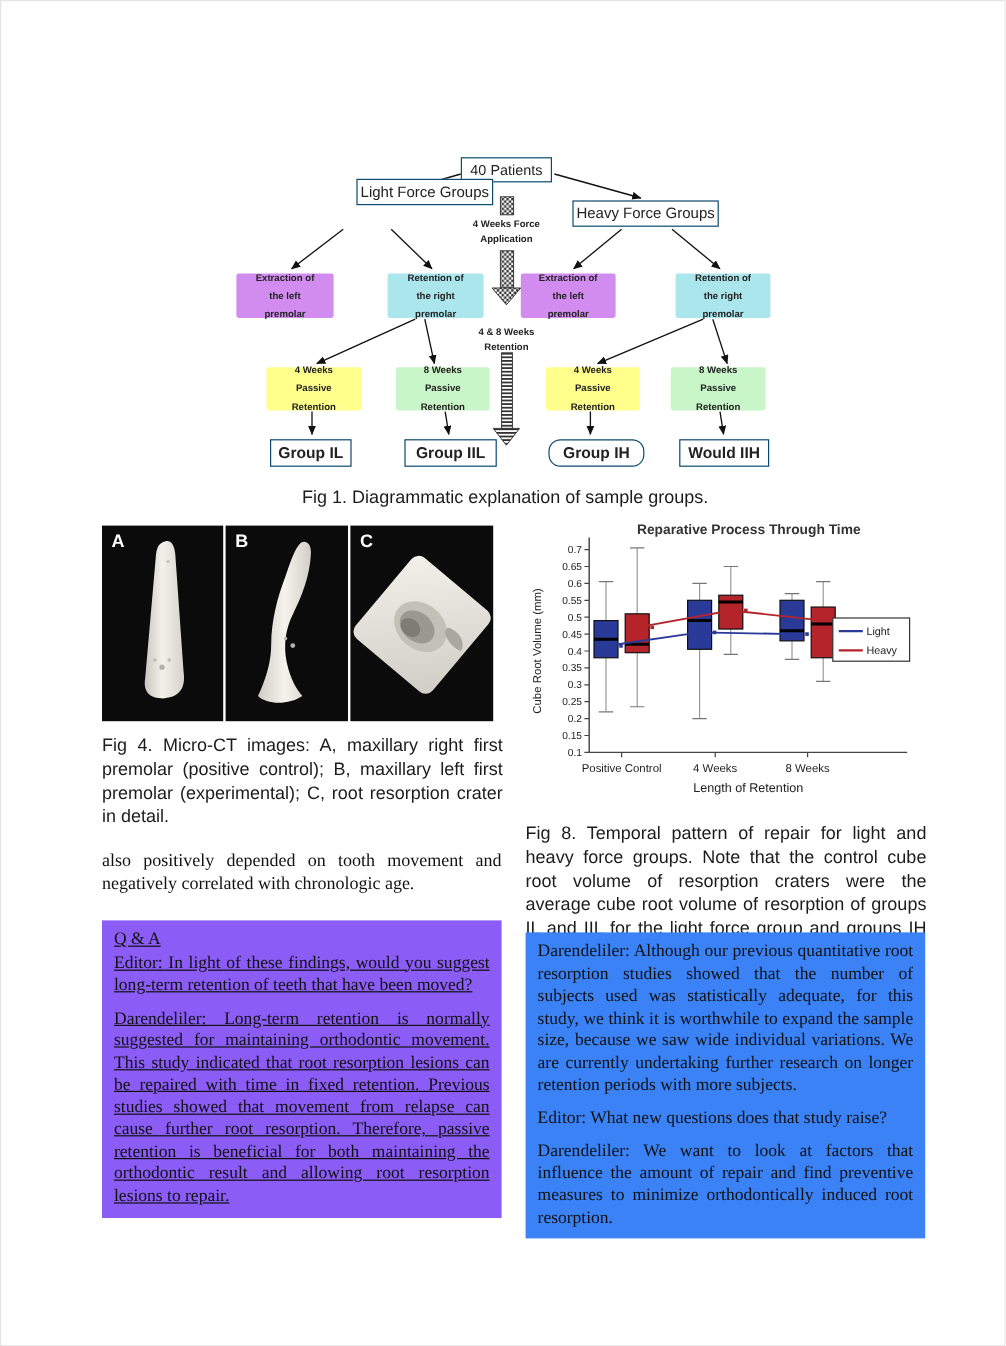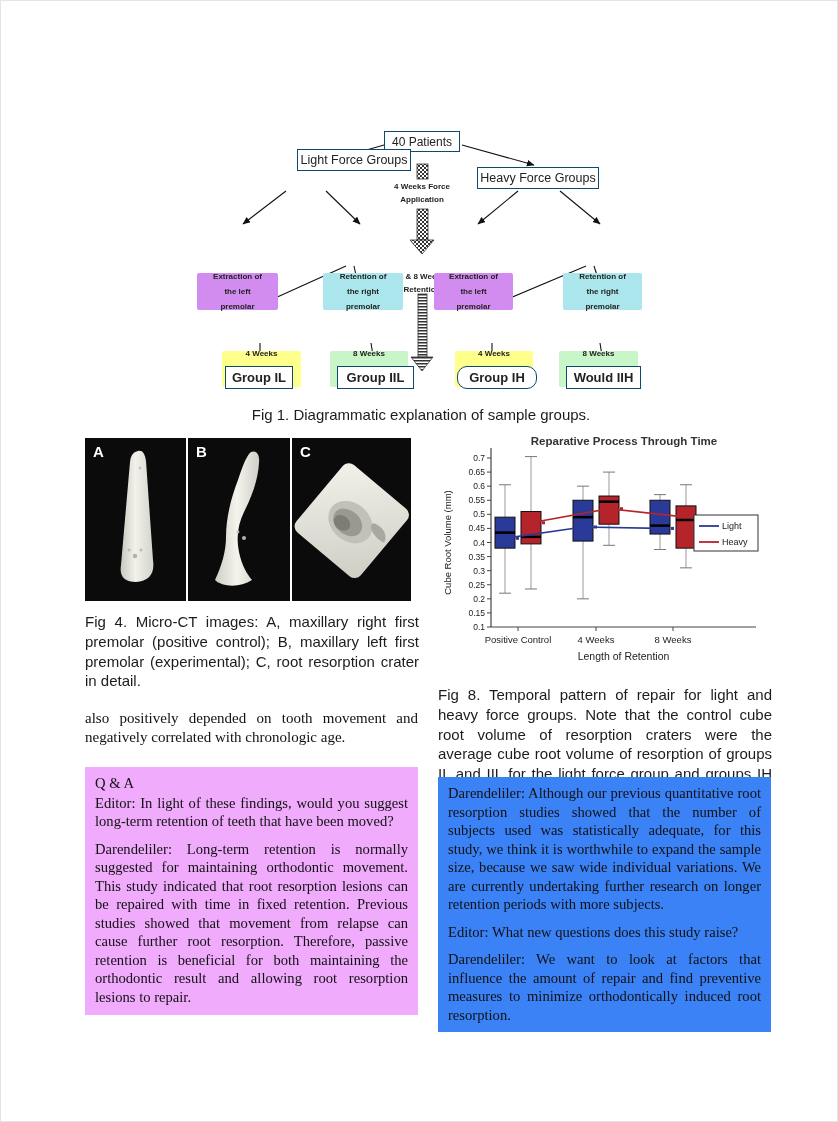--- a/index.html
+++ b/index.html
@@ -11,21 +11,21 @@
           font-weight:bold;font-size:13px;line-height:1.3;}
   .header-right span{margin-left:18px;}
 
   
   .flowchart{position:absolute;left:185px;top:128px;width:480px;height:268px;font-family:"Liberation Sans",sans-serif;}
   .fc-arrows{position:absolute;left:0;top:0;}
   .fc-box{position:absolute;background:#fff;border:1px solid #0c4a6e;display:flex;align-items:center;justify-content:center;
           font-size:12px;color:#222;text-align:center;box-sizing:border-box;}
   .fc-group{font-weight:bold;font-size:13px;}
   .fc-cbox{position:absolute;display:flex;align-items:center;justify-content:center;text-align:center;
-           font-size:8px;font-weight:bold;color:#222;line-height:1.9;padding:1px 13px;box-sizing:border-box;border-radius:2px;margin-top:45px;}
+           font-size:8px;font-weight:bold;color:#222;line-height:1.9;padding:1px 13px;box-sizing:border-box;border-radius:2px;}
   .fc-label{position:absolute;text-align:center;font-size:8px;font-weight:bold;color:#222;line-height:1.6;}
 
   
   .caption{font-family:"Liberation Sans",sans-serif;font-size:15px;color:#1c1c1c;line-height:1.32;}
   .fig1-caption{position:absolute;left:120px;top:404px;width:600px;text-align:center;}
   .fig4-caption{position:absolute;left:84px;top:611px;width:334px;text-align:justify;}
   .fig8-caption{position:absolute;left:437px;top:684px;width:334px;text-align:justify;}
 
   
   .fig4{position:absolute;left:84px;top:437px;width:328px;height:163px;display:flex;gap:2px;background:#fff;}
@@ -265,29 +265,29 @@
           <line x1="261" y1="111" x2="281" y2="111" stroke="#b5242b" stroke-width="1.8"></line>
           <text x="284" y="114" font-family="&quot;Liberation Sans&quot;, sans-serif" font-size="9" fill="#222">Heavy</text>
         </g>
       </svg>
   </div>
 
   <div class="caption fig8-caption">Fig 8.  Temporal pattern of repair for light and heavy force groups. Note that the control cube root volume of resorption craters were the average cube root volume of resorption of groups IL and IIL for the light force group and groups IH and IIH or the heavy force group.</div>
 
   <div class="intro-para">also positively depended on tooth movement and negatively correlated with chronologic age.</div>
 
-  <div class="qa-box qa-left" style="background-color: #f0abfc;">
+  <div class="qa-box qa-left" style="background-color: #8b5cf6; text-decoration: underline;">
     <div class="qa-heading">Q &amp; A</div>
     <div>
         <p class="qa-para">Editor: In light of these findings, would you suggest long-term retention of teeth that have been moved?</p>
         <p class="qa-para">Darendeliler: Long-term retention is normally suggested for maintaining orthodontic movement. This study indicated that root resorption lesions can be repaired with time in fixed retention. Previous studies showed that movement from relapse can cause further root resorption. Therefore, passive retention is beneficial for both maintaining the orthodontic result and allowing root resorption lesions to repair.</p>
       </div>
   </div>
 
   <div class="qa-box qa-right" style="background-color: #3b82f6;">
     <div>
         <p class="qa-para">Darendeliler: Although our previous quantitative root resorption studies showed that the number of subjects used was statistically adequate, for this study, we think it is worthwhile to expand the sample size, because we saw wide individual variations. We are currently undertaking further research on longer retention periods with more subjects.</p>
-        <p class="qa-para">Editor: What new questions does this study raise?</p>
+        <p class="qa-para">Editor: What new questions does that study raise?</p>
         <p class="qa-para">Darendeliler: We want to look at factors that influence the amount of repair and find preventive measures to minimize orthodontically induced root resorption.</p>
       </div>
   </div>
 
 </div>
 
 </body></html>

